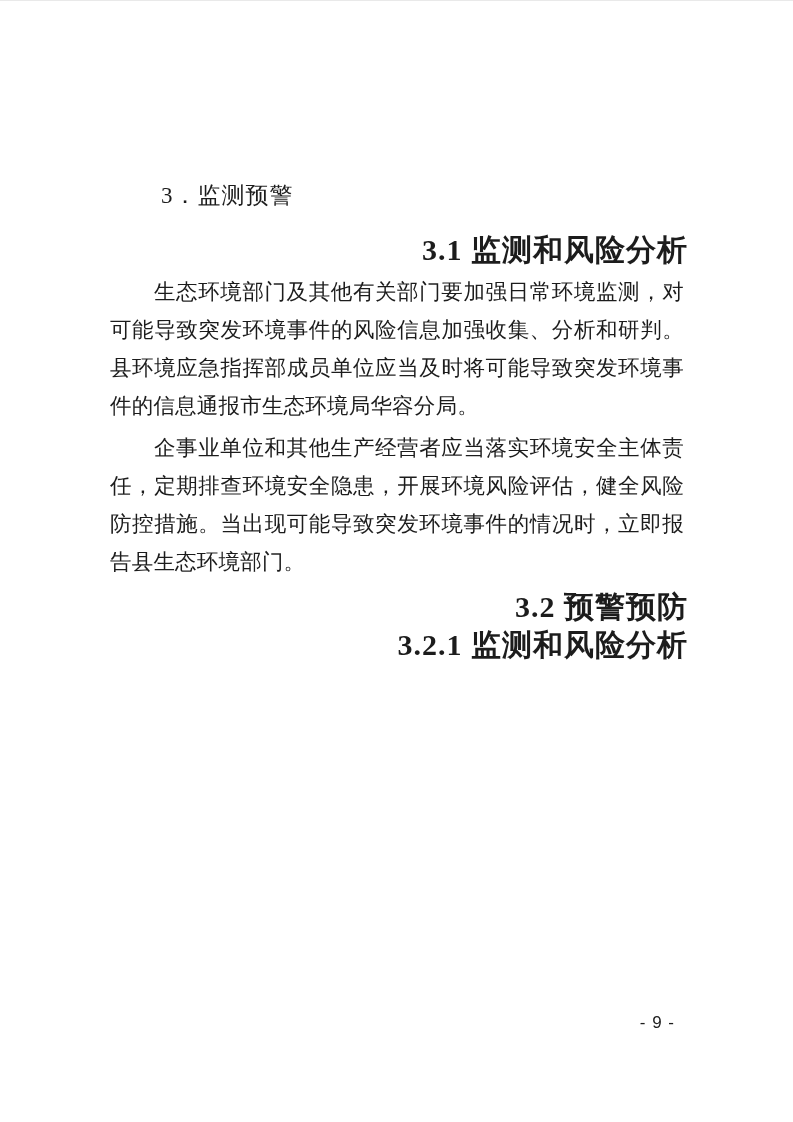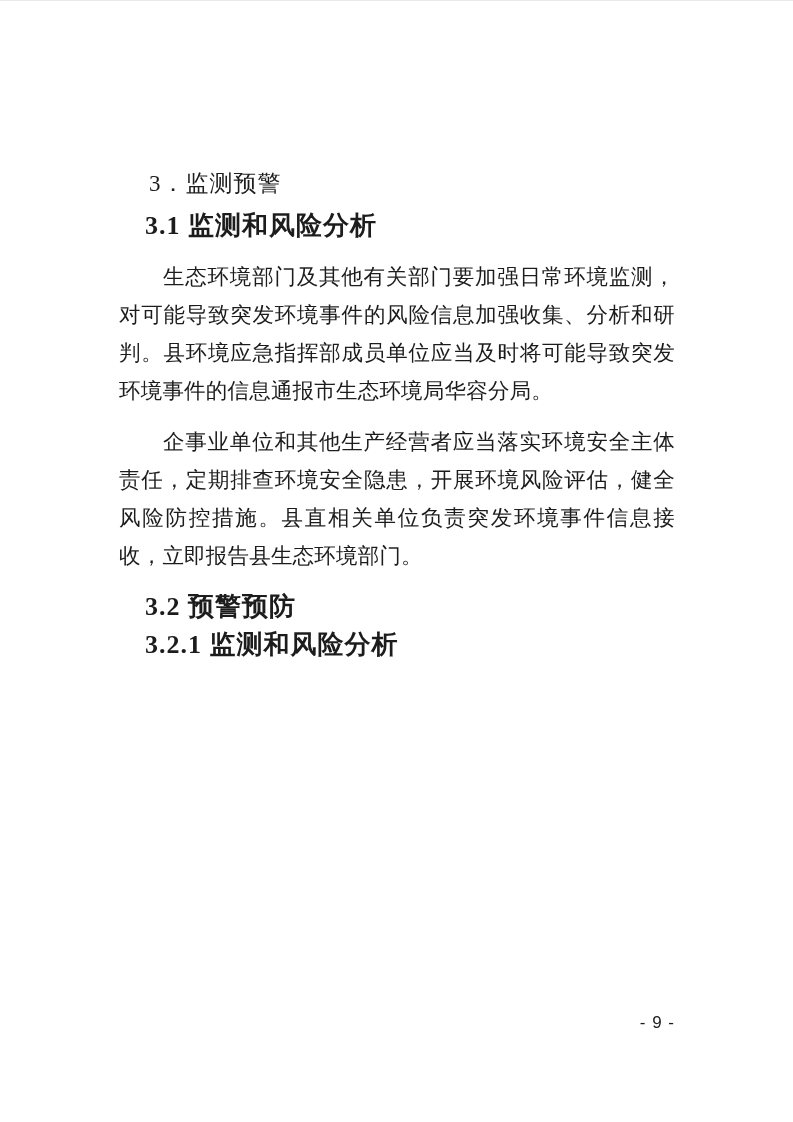--- a/index.html
+++ b/index.html
@@ -18,44 +18,45 @@
     color: #1c1c1c;
     box-sizing: border-box;
   }
   .doc-body {
     position: absolute;
     left: 106px;
     top: 160px;
     width: 582px;
   }
   .doc-body p {
-    margin: 13px;
+    margin: 4px;
     font-size: 21.5px;
     line-height: 38px;
     letter-spacing: 0.2px;
     text-align: justify;
     text-align-last: left;
     text-indent: 44px;
     word-break: break-all;
   }
   .h-plain {
-    margin: 4px;
+    margin: 16px;
     font-weight: normal;
     font-size: 23px;
     line-height: 38px;
     text-indent: 39px;
     letter-spacing: 1px;
   }
   .h-bold {
     margin: 0;
     font-weight: bold;
-    font-size: 26px;
+    font-size: 30px;
     line-height: 38px;
     text-indent: 39px;
     letter-spacing: 1px;
+    text-align: right;
   }
   .h-bold.extra-gap {
     margin-top: 7px;
   }
   .page-number {
     position: absolute;
     top: 1012px;
     right: 118px;
     font-family: "Liberation Sans", "DejaVu Sans", sans-serif;
     font-size: 17px;
@@ -70,21 +71,21 @@
 <div class="page">
 
   <div class="doc-body">
 
     <h2 class="h-plain">3．监测预警</h2>
 
     <h3 class="h-bold">3.1 监测和风险分析</h3>
 
     <p>生态环境部门及其他有关部门要加强日常环境监测，对可能导致突发环境事件的风险信息加强收集、分析和研判。县环境应急指挥部成员单位应当及时将可能导致突发环境事件的信息通报市生态环境局华容分局。</p>
 
-    <p>企事业单位和其他生产经营者应当落实环境安全主体责任，定期排查环境安全隐患，开展环境风险评估，健全风险防控措施。县直相关单位负责突发环境事件信息接收，立即报告县生态环境部门。</p>
+    <p>企事业单位和其他生产经营者应当落实环境安全主体责任，定期排查环境安全隐患，开展环境风险评估，健全风险防控措施。当出现可能导致突发环境事件的情况时，立即报告县生态环境部门。</p>
 
     <h3 class="h-bold extra-gap">3.2 预警预防</h3>
 
     <h3 class="h-bold">3.2.1 监测和风险分析</h3>
 
 
   </div>
 
   <div class="page-number">- 9 -</div>
 

